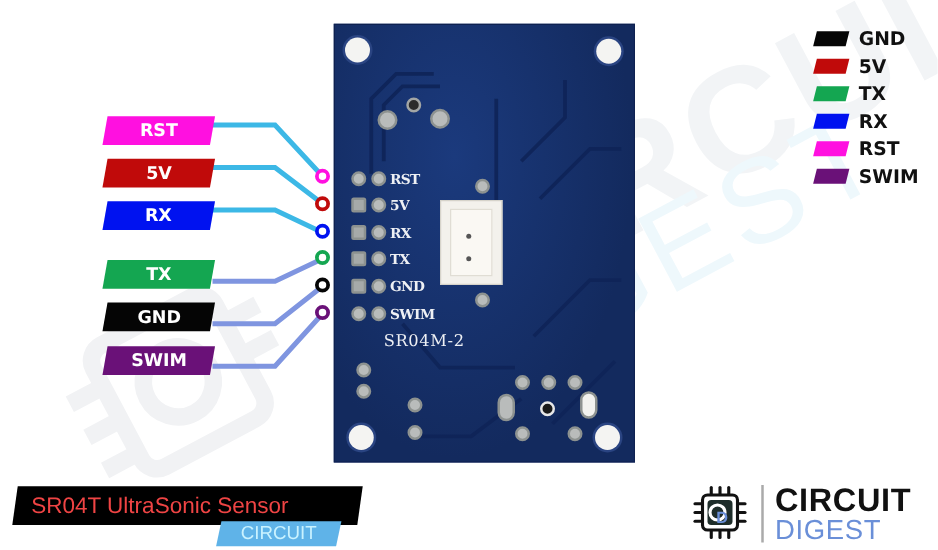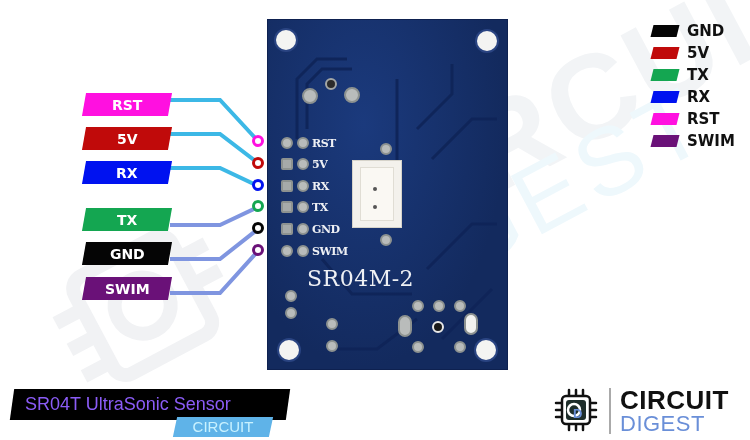--- a/index.html
+++ b/index.html
@@ -13,40 +13,40 @@
 
   
   .pcb { position: absolute; left: 267px; top: 19px; width: 241px; height: 351px; background: #16306b;
          background-image: radial-gradient(ellipse at 40% 30%, #1b3a7d 0%, #132a5e 70%); border: 1px solid #0e2150; }
   .hole { position: absolute; width: 20px; height: 20px; border-radius: 50%; background: #f4f4f2; box-shadow: 0 0 0 2px #2a4482; }
   .pad { position: absolute; width: 12px; height: 12px; border-radius: 50%; background: #b9bcbb; border: 2px solid #8d9290; }
   .pad.sq { border-radius: 2px; background: #a6aaa9; }
   .pad.big { width: 16px; height: 16px; }
   .pad.oval { width: 14px; height: 22px; border-radius: 7px; }
   .silk { position: absolute; color: #eef0f4; font-family: "DejaVu Serif", serif; font-size: 11px; font-weight: bold; letter-spacing: -0.5px; }
-  .silk-model { position: absolute; color: #eef0f4; font-family: "DejaVu Serif", serif; font-size: 22px; letter-spacing: 0.5px; }
+  .silk-model { position: absolute; color: #eef0f4; font-family: "DejaVu Serif", serif; font-size: 13px; letter-spacing: 0.5px; }
   .connector { position: absolute; left: 352px; top: 160px; width: 50px; height: 68px; background: #f3f1ec; border: 1px solid #d6d3ca; }
   .connector .inner { position: absolute; left: 7px; top: 6px; width: 34px; height: 54px; background: #faf8f3; border: 1px solid #e0ddd4; }
   .connector .pin { position: absolute; width: 4px; height: 4px; border-radius: 50%; background: #555; left: 20px; }
 
   
   .pin-label { position: absolute; width: 86px; height: 23px; left: 84px; transform: skewX(-10deg);
                display: flex; align-items: center; justify-content: center; }
   .pin-label span { transform: skewX(10deg); color: #ffffff; font-family: "DejaVu Sans", sans-serif; font-weight: bold; font-size: 14px; }
   .ring { position: absolute; width: 12px; height: 12px; border-radius: 50%; background: #ffffff; border: 3px solid; }
 
   
   .legend { position: absolute; left: 652px; top: 20px; }
   .legend-item { display: flex; align-items: center; height: 22px; }
   .legend-swatch { width: 26px; height: 12px; transform: skewX(-14deg); margin-right: 9px; }
   .legend-text { font-family: "DejaVu Sans", sans-serif; font-weight: bold; font-size: 15px; color: #111; }
 
   
   .title-bar { position: absolute; left: 12px; top: 389px; width: 276px; height: 31px; background: #000; transform: skewX(-8deg); }
-  .title-text { position: absolute; left: 25px; top: 394px; color: #8b5cf6; font-family: "Liberation Sans", sans-serif; font-size: 18px; white-space: nowrap; }
+  .title-text { position: absolute; left: 25px; top: 394px; color: #ef4444; font-family: "Liberation Sans", sans-serif; font-size: 18px; white-space: nowrap; }
   .pinout-bar { position: absolute; left: 175px; top: 417px; width: 96px; height: 20px; background: #5fb3e8; transform: skewX(-12deg); }
   .pinout-text { position: absolute; left: 175px; top: 418px; width: 96px; text-align: center; color: #c9f2ff; font-family: "Liberation Sans", sans-serif; font-size: 15px; }
 
   
   .logo-chip { position: absolute; left: 554px; top: 388px; width: 44px; height: 44px; }
   .logo-divider { position: absolute; left: 609px; top: 388px; width: 2px; height: 46px; background: #aaaaaa; }
   .logo-circuit { position: absolute; left: 620px; top: 385px; font-family: "Liberation Sans", sans-serif; font-weight: bold; font-size: 26px; color: #111; letter-spacing: 0.5px; }
   .logo-digest { position: absolute; left: 620px; top: 411px; font-family: "Liberation Sans", sans-serif; font-size: 22px; color: #6a8fd8; letter-spacing: 0.5px; }
 </style>
 </head>

